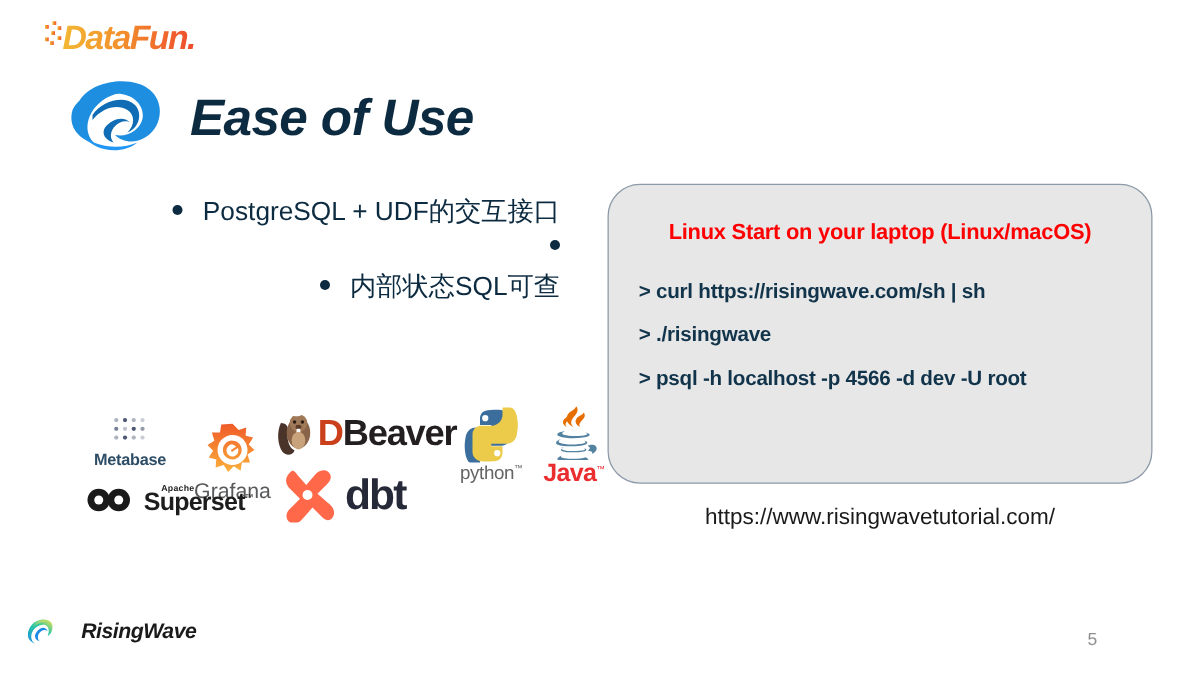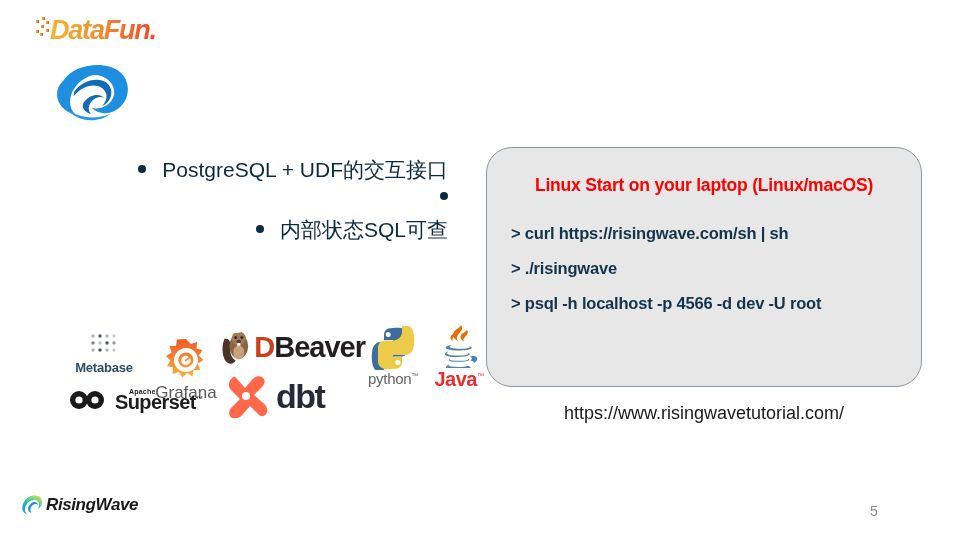--- a/index.html
+++ b/index.html
@@ -179,21 +179,21 @@
     color: #1a1a1a;
   }
 
   
   .footer-logo {
     position: absolute;
     left: 22px;
     top: 494px;
     display: flex;
     align-items: center;
-    gap: 2px;
+    gap: 21px;
   }
   .footer-word {
     font-size: 17px;
     font-weight: bold;
     font-style: italic;
     color: #1a1a1a;
     letter-spacing: -0.4px;
   }
   .page-number {
     position: absolute;
@@ -233,20 +233,21 @@
   <div class="title-block">
     <span class="wave-mark">
       <svg width="86" height="64" viewBox="0 0 86 64" xmlns="http://www.w3.org/2000/svg">
         <path d="M12 18 C22 2 54 -2 68 10 C80 20 78 40 64 48 C56 53 46 52 40 46 C50 48 60 42 62 33 C64 22 54 13 42 13 C30 13 18 21 12 34 Z" fill="#1e8ee0"></path>
         <path d="M6 26 C14 10 40 2 56 12 C46 10 32 14 24 24 C16 34 16 46 24 53 C12 50 2 40 6 26 Z" fill="#1e8ee0"></path>
         <path d="M22 30 C30 18 48 14 56 22 C62 28 60 40 50 44 C56 38 56 30 50 26 C42 21 30 24 22 34 Z" fill="#0f6cb5"></path>
         <path d="M32 40 C38 32 48 31 52 36 C49 34 43 35 39 40 C36 44 36 49 39 52 C32 50 29 45 32 40 Z" fill="#0f6cb5"></path>
         <path d="M14 46 C24 56 44 58 58 52 C46 62 24 60 14 46 Z" fill="#2196f3"></path>
       </svg>
     </span>
+    <span class="slide-title">Ease of Use</span>
   </div>
 
   <div class="bullets">
     <div class="bullet-row">
       <span class="bullet-dot"></span>
       <span class="bullet-text">PostgreSQL + UDF的交互接口</span>
     </div>
     <div class="bullet-row">
       <span class="bullet-dot"></span>
     </div>

